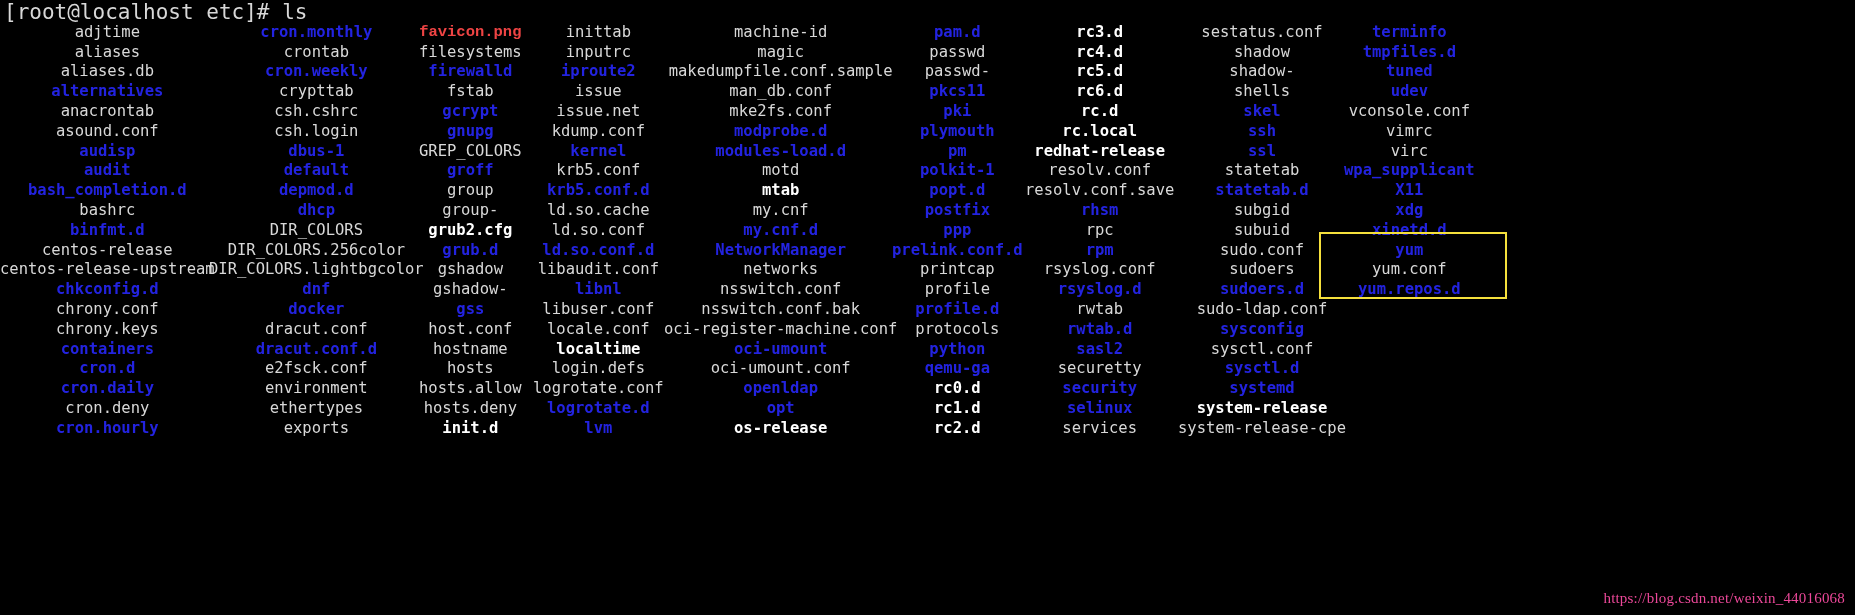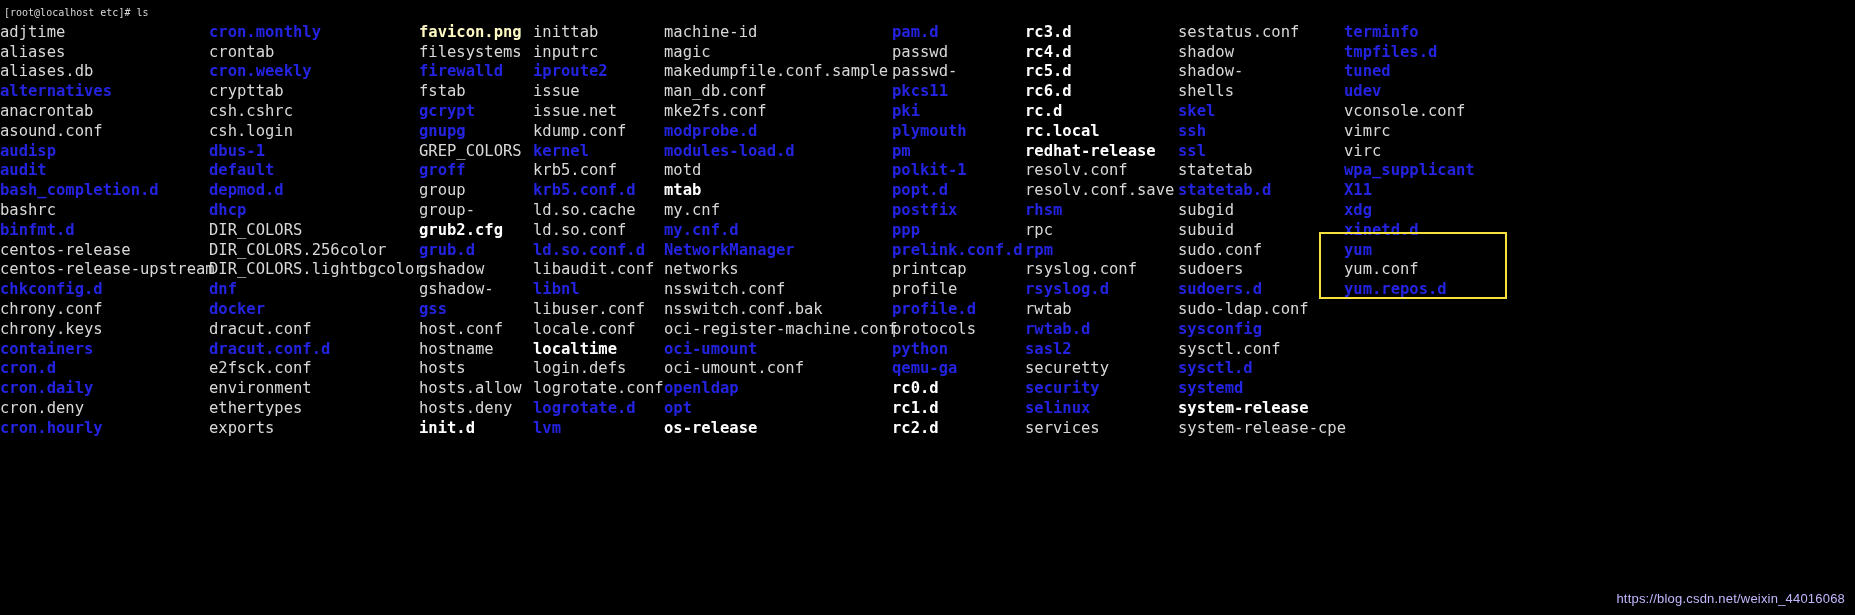--- a/index.html
+++ b/index.html
@@ -20,57 +20,58 @@
     background: #000000;
     color: #d8d8d8;
     font-size: 15.5px;
     line-height: 19.8px;
     padding: 0;
     box-sizing: border-box;
   }
   .promptline {
     white-space: pre;
     padding-left: 4px;
-    font-size: 10px;
+    font-size: 21px;
     line-height: 19.8px;
     color: #d8d8d8;
   }
   #prompt-top { padding-top: 3px; }
   .listing {
     position: relative;
     padding-left: 3px;
+    text-align: center;
   }
   .col {
     position: absolute;
     top: 0;
     white-space: pre;
   }
   .entry {
     display: block;
     height: 19.8px;
     line-height: 19.8px;
     white-space: pre;
   }
   .c-file { color: #d8d8d8; }
   .c-dir  { color: #2323e0; font-weight: bold; }
   .c-link { color: #ffffff; font-weight: bold; }
-  .c-img  { color: #fef9c3; font-weight: bold; }
+  .c-img  { color: #ef4444; font-weight: bold; font-family: Liberation Mono, monospace; }
   #highlight-box {
     position: absolute;
     border: 2px solid #f5e03c;
     background: transparent;
     pointer-events: none;
   }
   #watermark {
     position: absolute;
     right: 10px;
     bottom: 6px;
-    color: #c4b5fd;
-    font-size: 13px;
-    font-family: Liberation Sans, sans-serif;
+    color: #ec4899;
+    font-size: 15px;
+    font-family: Liberation Serif, serif;
     letter-spacing: 0.2px;
   }
 </style>
 </head>
 <body>
 
 <div id="terminal">
 
   <div class="promptline" id="prompt-top">[root@localhost etc]# ls</div>
 

